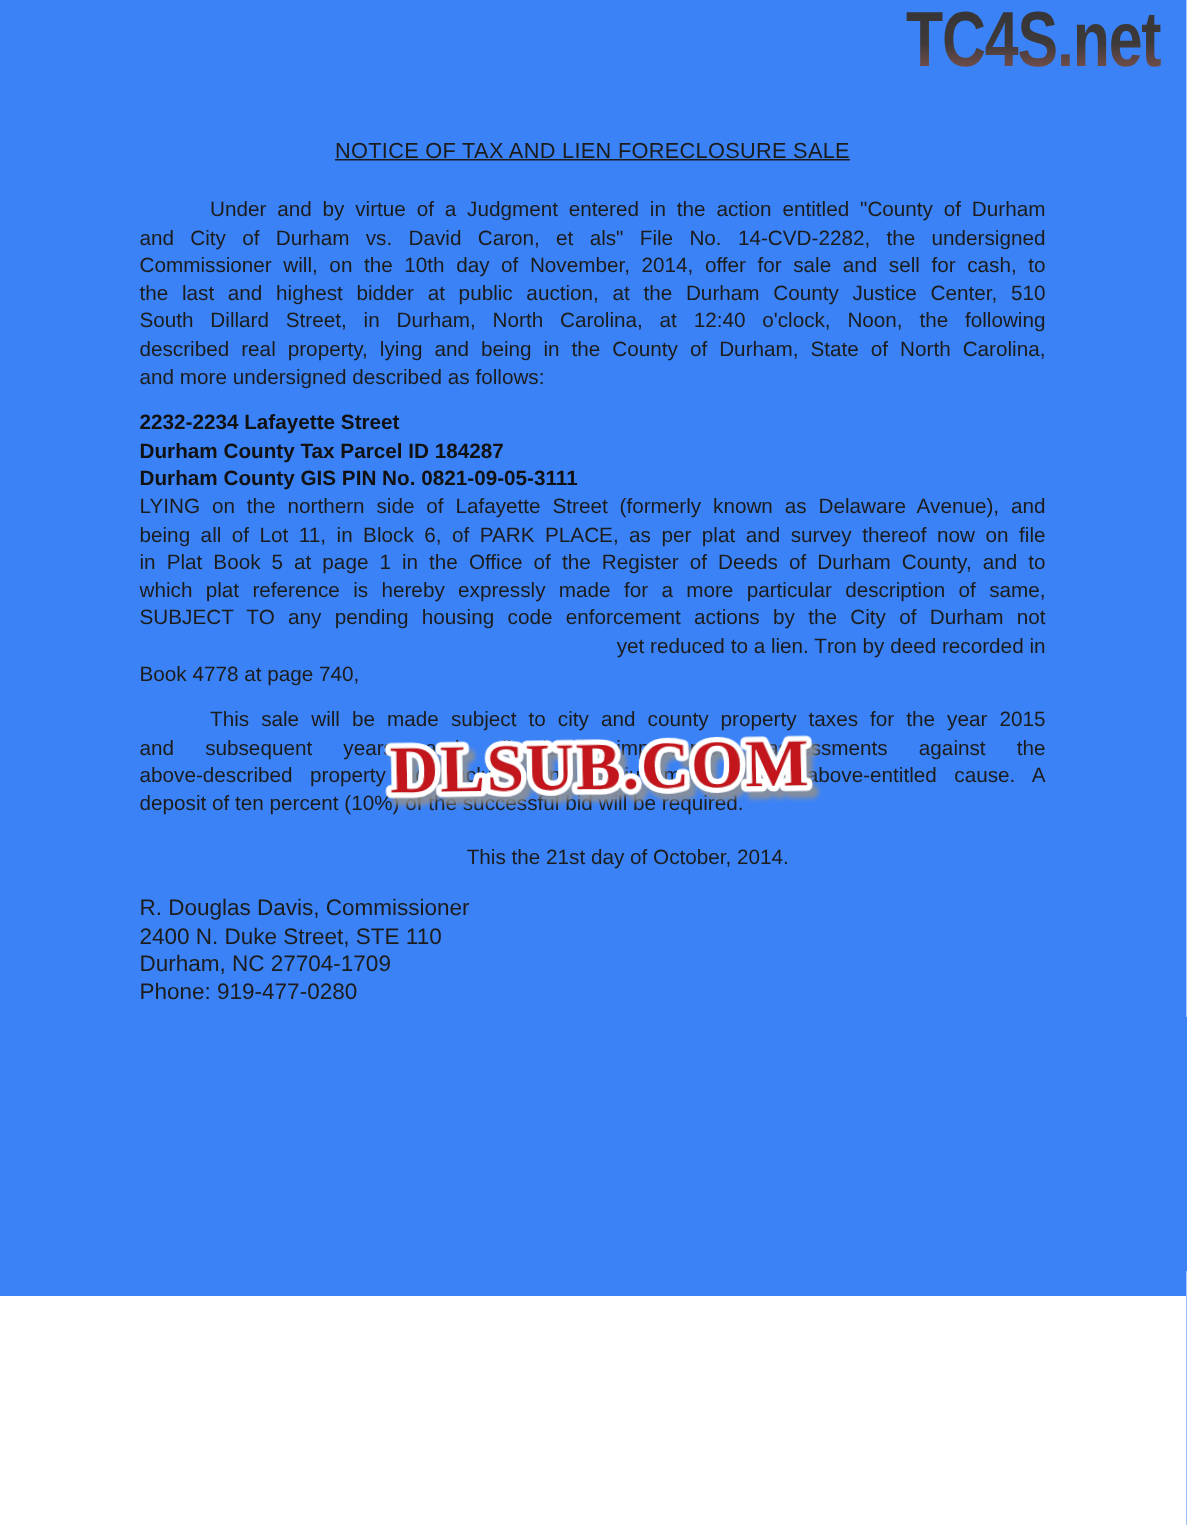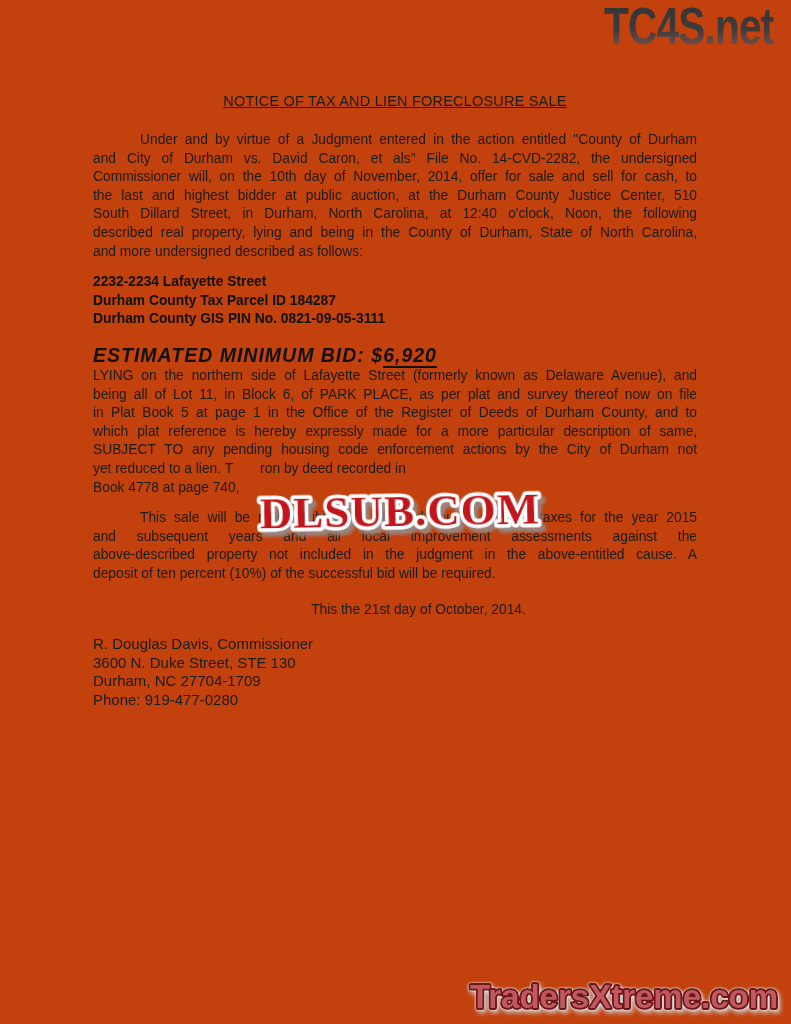--- a/index.html
+++ b/index.html
@@ -1,17 +1,17 @@
 <!DOCTYPE html>
 <html><head>
 <meta charset="utf-8">
 <style>
   html,body { margin:0; padding:0; background:#ffffff; }
   .page {
-    position:relative; width:791px; height:1024px; background:#c2410c;
+    position:relative; width:791px; height:864px; background:#3b82f6;
     overflow:hidden; font-family:"Liberation Sans", sans-serif; color:#1c1c1c;
   }
   
   .tc4s-wrap { position:absolute; top:2px; right:2px; }
   
   .content { position:absolute; left:93px; top:92px; width:604px; }
   .title {
     text-align:center; font-size:14.5px; letter-spacing:.2px;
     text-decoration:underline; line-height:19px; margin-bottom:20px;
   }
@@ -19,21 +19,21 @@
   .jl { text-align:justify; text-align-last:justify; }
   .lastl { text-align:left; text-align-last:left; }
   .indent { text-indent:47px; }
   .prop-block { margin-top:12px; font-weight:bold; font-size:13.8px; line-height:18.6px; color:#111; }
   .bid {
     margin-top:14px; font-weight:bold; font-style:italic; font-size:19.5px;
     letter-spacing:1px; line-height:24px; color:#111;
   }
   .bid-amount { text-decoration:underline; text-decoration-thickness:2px; text-underline-offset:4px; }
   .legal { }
-  .split-line { display:flex; justify-content:flex-start; text-align:left; text-align-last:left;gap:27px; }
+  .split-line { display:flex; justify-content:flex-end; text-align:left; text-align-last:left; }
   .sale-terms { margin-top:12px; }
   .date-line { margin-top:18px; font-size:13.8px; line-height:18.6px;text-align:center; }
   .sig { margin-top:15px; font-size:15px; line-height:18.6px; }
   
   .dlsub-wrap { position:absolute; left:248px; top:482px; }
   
   .traders-wrap { position:absolute; right:0px; top:974px; }
 </style>
 </head>
 <body>
@@ -67,23 +67,20 @@
       <div class="jl">described real property, lying and being in the County of Durham, State of North Carolina,</div>
       <div class="lastl">and more undersigned described as follows:</div>
     </div>
 
     <div class="prop-block">
       <div>2232-2234 Lafayette Street</div>
       <div>Durham County Tax Parcel ID 184287</div>
       <div>Durham County GIS PIN No. 0821-09-05-3111</div>
     </div>
 
-    <div class="bid">
-      <span>ESTIMATED MINIMUM BID: $</span><span class="bid-amount">6,920</span>
-    </div>
 
     <div class="para legal">
       <div class="jl">LYING on the northern side of Lafayette Street (formerly known as Delaware Avenue), and</div>
       <div class="jl">being all of Lot 11, in Block 6, of PARK PLACE, as per plat and survey thereof now on file</div>
       <div class="jl">in Plat Book 5 at page 1 in the Office of the Register of Deeds of Durham County, and to</div>
       <div class="jl">which plat reference is hereby expressly made for a more particular description of same,</div>
       <div class="jl">SUBJECT TO any pending housing code enforcement actions by the City of Durham not</div>
       <div class="split-line">
         <span>yet reduced to a lien.  T</span>
         <span>ron by deed recorded in</span>
@@ -95,21 +92,21 @@
       <div class="jl indent">This sale will be made subject to city and county property taxes for the year 2015</div>
       <div class="jl">and subsequent years and all local improvement assessments against the</div>
       <div class="jl">above-described property not included in the judgment in the above-entitled cause.  A</div>
       <div class="lastl">deposit of ten percent (10%) of the successful bid will be required.</div>
     </div>
 
     <div class="date-line indent">This the 21st day of October, 2014.</div>
 
     <div class="sig">
       <div>R. Douglas Davis, Commissioner</div>
-      <div>3600 N. Duke Street, STE 130</div>
+      <div>2400 N. Duke Street, STE 110</div>
       <div>Durham, NC 27704-1709</div>
       <div>Phone: 919-477-0280</div>
     </div>
 
   </div>
 
   <div class="dlsub-wrap">
     <svg width="304" height="64" viewBox="0 0 304 64">
       <defs>
         <filter id="dlsubShadow" x="-20%" y="-20%" width="150%" height="160%">

